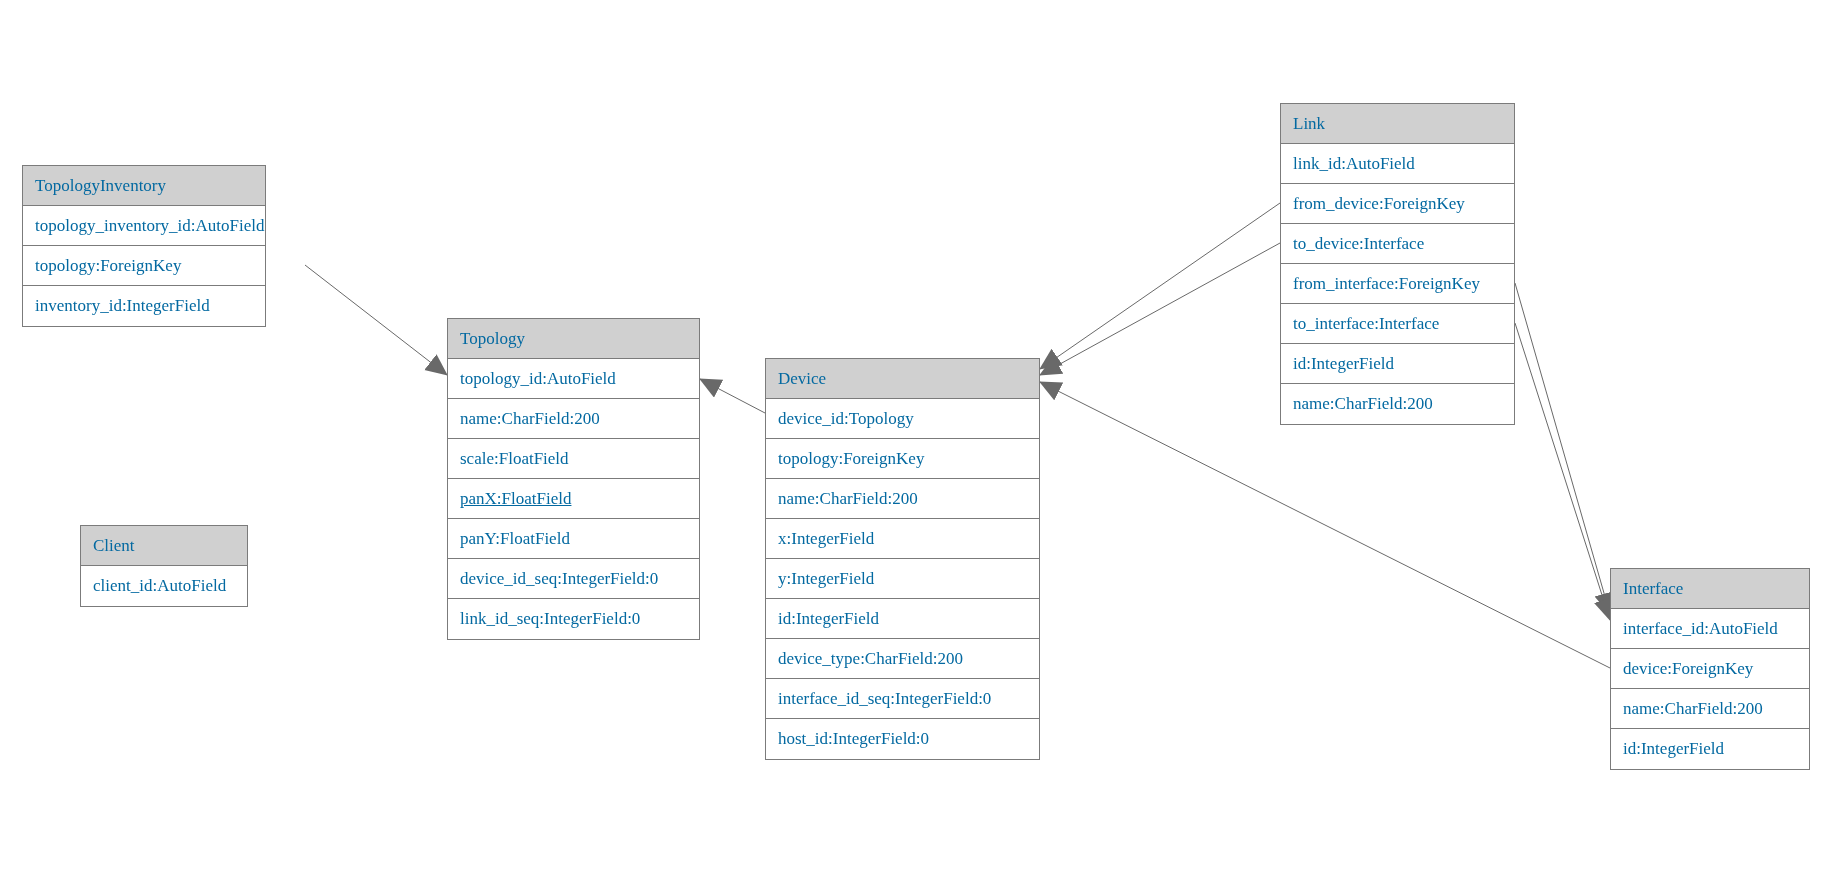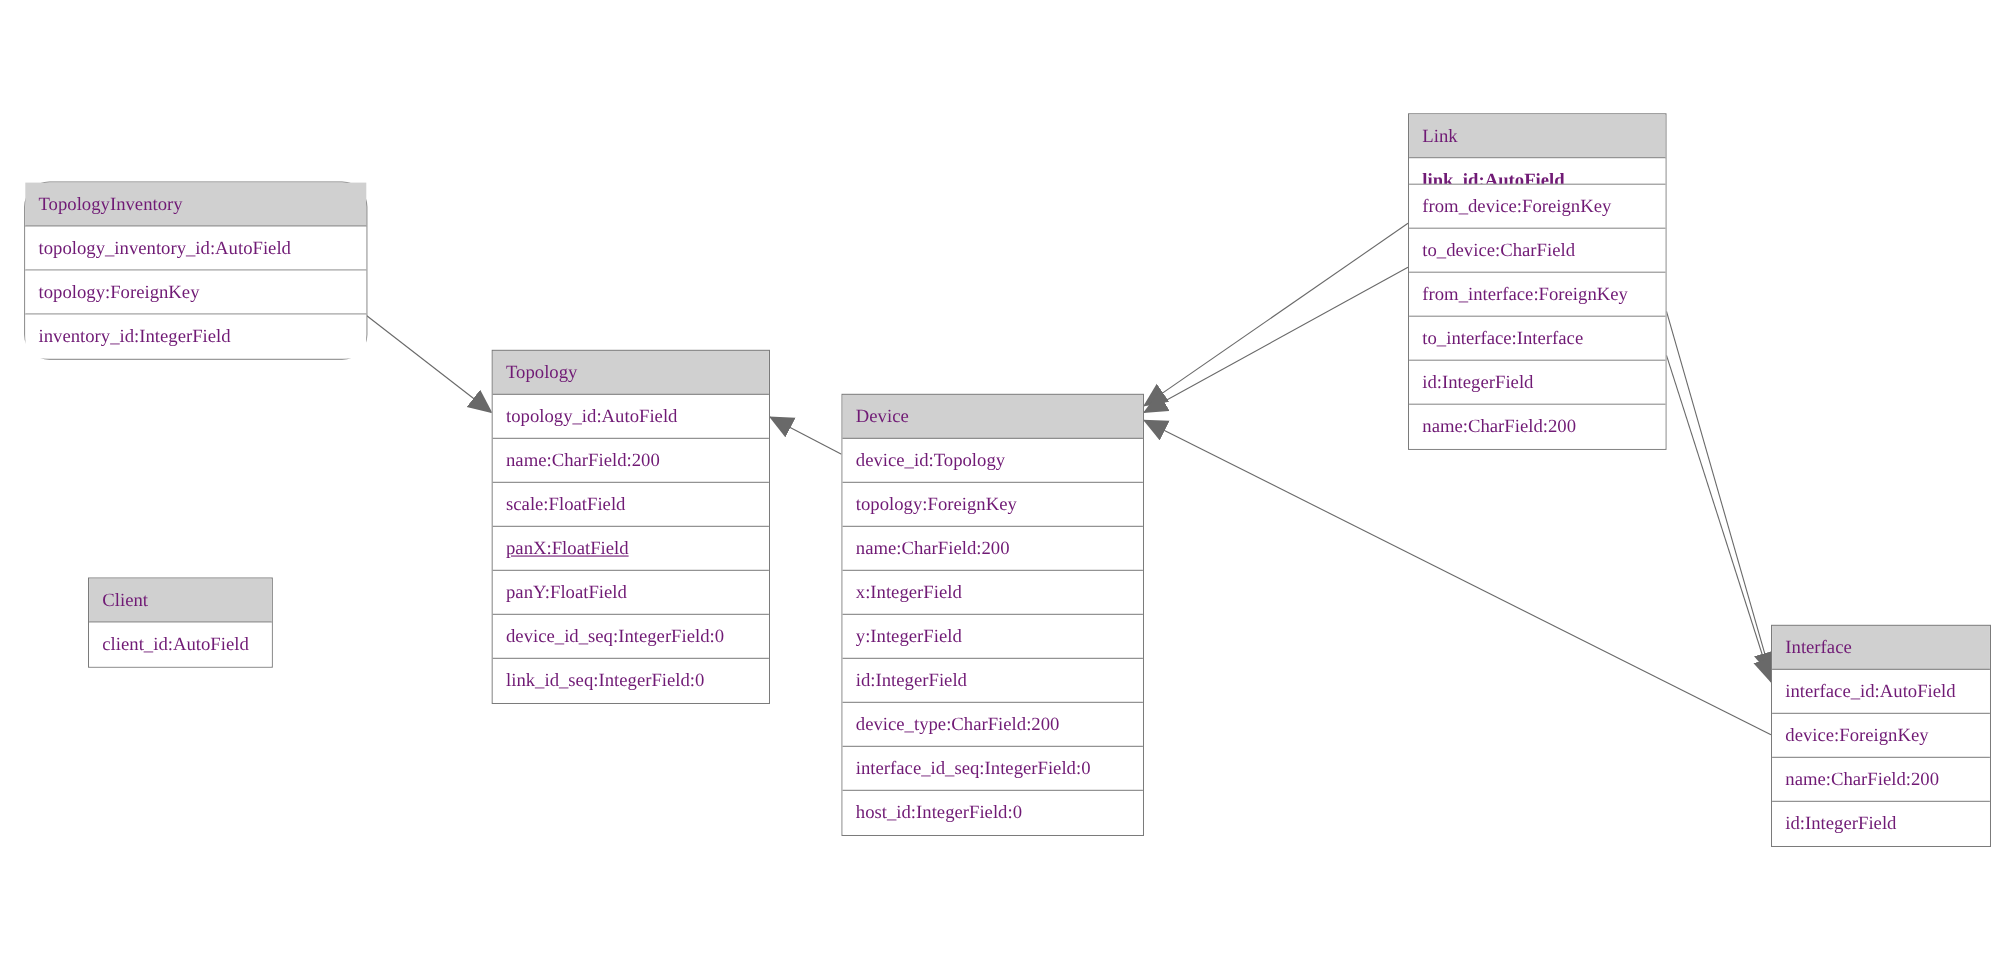--- a/index.html
+++ b/index.html
@@ -21,21 +21,21 @@
     top: 0;
     width: 1824px;
     height: 874px;
   }
   .entity {
     position: absolute;
     background: #ffffff;
     border: 1px solid #7b7b7b;
     box-sizing: border-box;
     font-size: 17px;
-    color: #701a75;
+    color: #0369a1;
   }
   .entity-header {
     height: 40px;
     line-height: 39px;
     background: #d0d0d0;
     border-bottom: 1px solid #7b7b7b;
     padding: 0 12px;
     box-sizing: border-box;
     white-space: nowrap;
     overflow: hidden;
@@ -67,21 +67,21 @@
       <line x1="305" y1="265" x2="447" y2="375" stroke="#696969" stroke-width="1" marker-end="url(#arrowhead)"></line>
       <line x1="765" y1="413" x2="700" y2="379" stroke="#696969" stroke-width="1" marker-end="url(#arrowhead)"></line>
       <line x1="1280" y1="203" x2="1040" y2="369" stroke="#696969" stroke-width="1" marker-end="url(#arrowhead)"></line>
       <line x1="1280" y1="243" x2="1040" y2="375" stroke="#696969" stroke-width="1" marker-end="url(#arrowhead)"></line>
       <line x1="1515" y1="283" x2="1610" y2="614" stroke="#696969" stroke-width="1" marker-end="url(#arrowhead)"></line>
       <line x1="1515" y1="323" x2="1610" y2="620" stroke="#696969" stroke-width="1" marker-end="url(#arrowhead)"></line>
       <line x1="1610" y1="668" x2="1040" y2="382" stroke="#696969" stroke-width="1" marker-end="url(#arrowhead)"></line>
     </svg>
 
   <div id="entities-layer">
-      <div class="entity" style="left: 22px; top: 165px; width: 312px; border-radius: 23px;">
+      <div class="entity" style="left: 22px; top: 165px; width: 244px;">
         <div class="entity-header" style="height: 40px;">TopologyInventory</div>
         <div class="entity-field" style="height: 40px;">topology_inventory_id:AutoField</div>
         <div class="entity-field" style="height: 40px;">topology:ForeignKey</div>
         <div class="entity-field" style="height: 40px;">inventory_id:IntegerField</div>
       </div>
       <div class="entity" style="left: 447px; top: 318px; width: 253px;">
         <div class="entity-header" style="height: 40px;">Topology</div>
         <div class="entity-field" style="height: 40px;">topology_id:AutoField</div>
         <div class="entity-field" style="height: 40px;">name:CharField:200</div>
         <div class="entity-field" style="height: 40px;">scale:FloatField</div>
@@ -101,23 +101,23 @@
         <div class="entity-field" style="height: 40px;">name:CharField:200</div>
         <div class="entity-field" style="height: 40px;">x:IntegerField</div>
         <div class="entity-field" style="height: 40px;">y:IntegerField</div>
         <div class="entity-field" style="height: 40px;">id:IntegerField</div>
         <div class="entity-field" style="height: 40px;">device_type:CharField:200</div>
         <div class="entity-field" style="height: 40px;">interface_id_seq:IntegerField:0</div>
         <div class="entity-field" style="height: 40px;">host_id:IntegerField:0</div>
       </div>
       <div class="entity" style="left: 1280px; top: 103px; width: 235px;">
         <div class="entity-header" style="height: 40px;">Link</div>
-        <div class="entity-field" style="height: 24px; font-weight: bold;">link_id:AutoField</div>
+        <div class="entity-field" style="height: 40px;">link_id:AutoField</div>
         <div class="entity-field" style="height: 40px;">from_device:ForeignKey</div>
-        <div class="entity-field" style="height: 40px;">to_device:CharField</div>
+        <div class="entity-field" style="height: 40px;">to_device:Interface</div>
         <div class="entity-field" style="height: 40px;">from_interface:ForeignKey</div>
         <div class="entity-field" style="height: 40px;">to_interface:Interface</div>
         <div class="entity-field" style="height: 40px;">id:IntegerField</div>
         <div class="entity-field" style="height: 40px;">name:CharField:200</div>
       </div>
       <div class="entity" style="left: 1610px; top: 568px; width: 200px;">
         <div class="entity-header" style="height: 40px;">Interface</div>
         <div class="entity-field" style="height: 40px;">interface_id:AutoField</div>
         <div class="entity-field" style="height: 40px;">device:ForeignKey</div>
         <div class="entity-field" style="height: 40px;">name:CharField:200</div>

